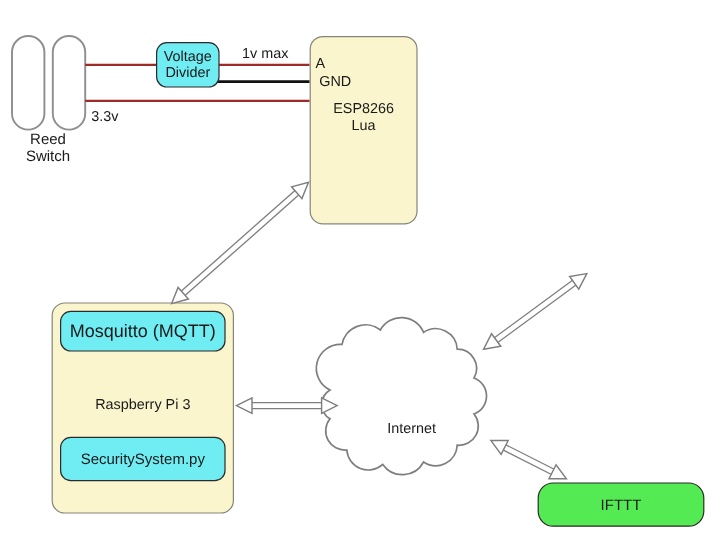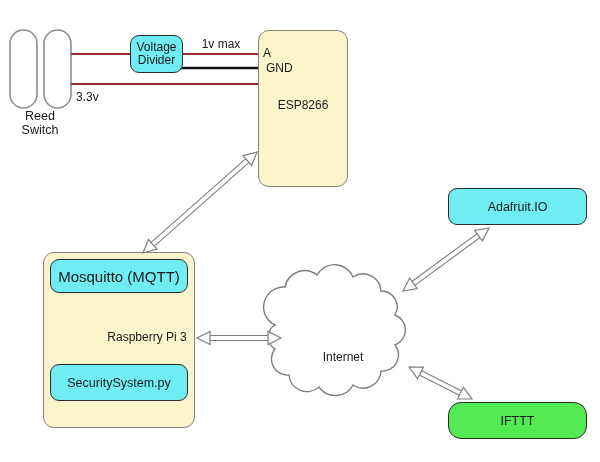--- a/index.html
+++ b/index.html
@@ -19,28 +19,28 @@
   .green  { background: #54EA54; border: 1.4px solid #2b2b2b; border-radius: 13px; }
   .lbl { position: absolute; font-size: 12px; line-height: 14px; white-space: nowrap; }
   .esp-box   { left: 258px; top: 30px;  width: 90px;  height: 157px; align-items: flex-start; }
   .rpi-box   { left: 43px;  top: 252px; width: 152px; height: 176px; }
   .vd-box    { left: 130px; top: 35px;  width: 53px;  height: 38px;  font-size: 12px; line-height: 13px; padding: 16px; }
   .mqtt-box  { left: 50px;  top: 259px; width: 138px; height: 34px;  font-size: 15px; }
   .sec-box   { left: 50px;  top: 364px; width: 138px; height: 37px;  font-size: 12.5px; }
   .ada-box   { left: 448px; top: 188px; width: 139px; height: 37px;  font-size: 12.5px; }
   .ifttt-box { left: 448px; top: 402px; width: 139px; height: 37px;  font-size: 12.5px; }
   .esp-label { left: 258px; top: 84px; width: 90px; text-align: center; font-size: 12px; line-height: 13.5px; }
-  .esp-label span { display: block; margin-top: 15px; }
+  .esp-label span { display: block; }
   .reed-label { left: 8px; top: 109px; width: 64px; text-align: center; font-size: 12.5px; line-height: 14px; }
   .reed-label span { display: block; }
   .pin-a   { left: 263px; top: 46px; }
   .pin-gnd { left: 266px; top: 61px; }
   .wire-analog { left: 195px; top: 37px; width: 52px; text-align: center; }
   .wire-power  { left: 76px;  top: 90px; }
-  .rpi-label { left: 43px;  top: 330px; width: 152px; text-align: center; padding-left: 28px; }
+  .rpi-label { left: 43px;  top: 330px; width: 152px; text-align: center; }
   .net-label { left: 300px; top: 330px; width: 86px;  text-align: center; margin-top: 20px; }
 </style>
 </head>
 <body>
 
 <div class="canvas">
 
   <svg class="layer" viewBox="0 0 600 462">
 
     <rect x="10" y="30" width="27" height="78" rx="13.5" fill="#ffffff" stroke="#8F8F8F" stroke-width="1.6"></rect>
@@ -70,31 +70,29 @@
 
   <div class="box cyan vd-box">
     <span>Voltage Divider</span>
   </div>
   <div class="box cyan mqtt-box">
     <span>Mosquitto (MQTT)</span>
   </div>
   <div class="box cyan sec-box">
     <span>SecuritySystem.py</span>
   </div>
-  <div class="box cyan ada-box">
-    <span>Adafruit.IO</span>
-  </div>
   <div class="box green ifttt-box">
     <span>IFTTT</span>
   </div>
 
   <div class="lbl pin-a">A</div>
   <div class="lbl pin-gnd">GND</div>
   <div class="lbl esp-label">
     <span>ESP8266</span>
+    <span>Lua</span>
   </div>
   <div class="lbl reed-label">
     <span>Reed</span>
     <span>Switch</span>
   </div>
   <div class="lbl wire-analog">1v max</div>
   <div class="lbl wire-power">3.3v</div>
   <div class="lbl rpi-label">Raspberry Pi 3</div>
   <div class="lbl net-label">Internet</div>
 

